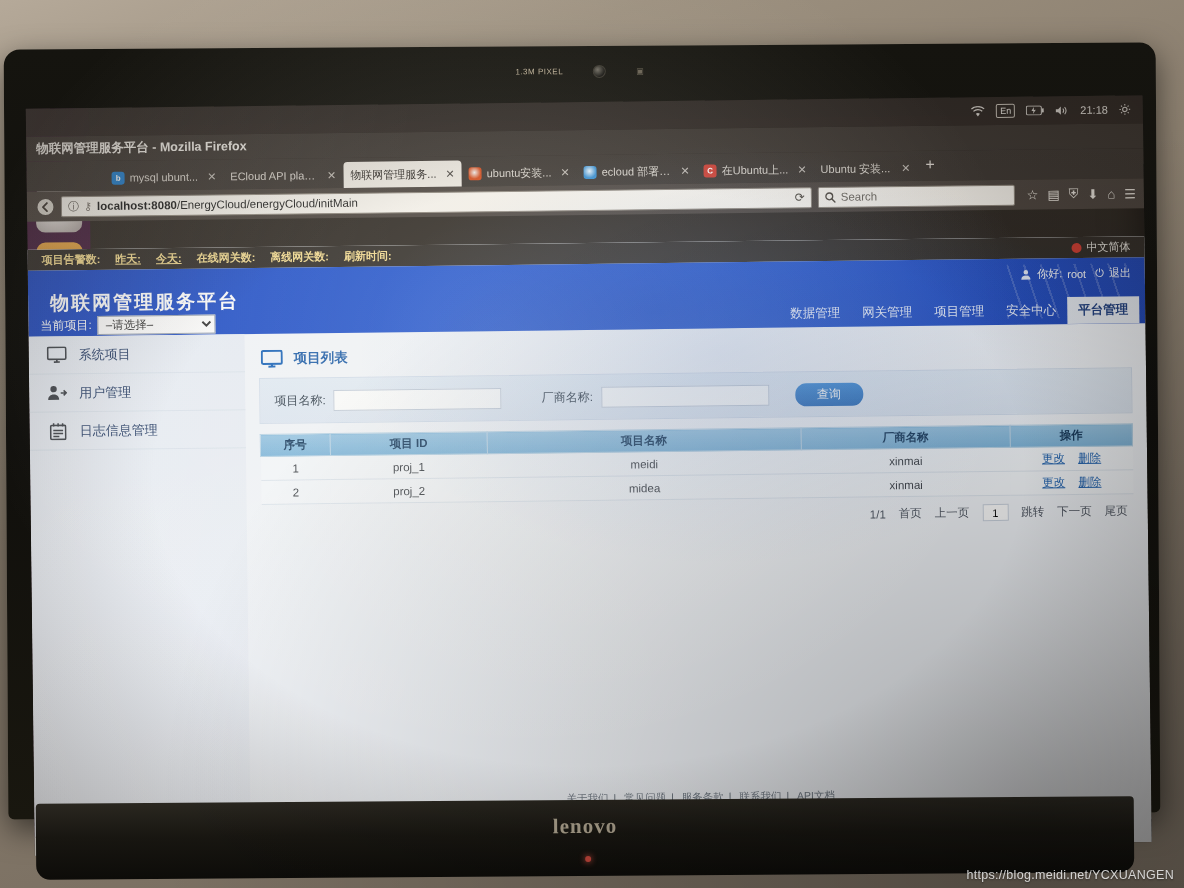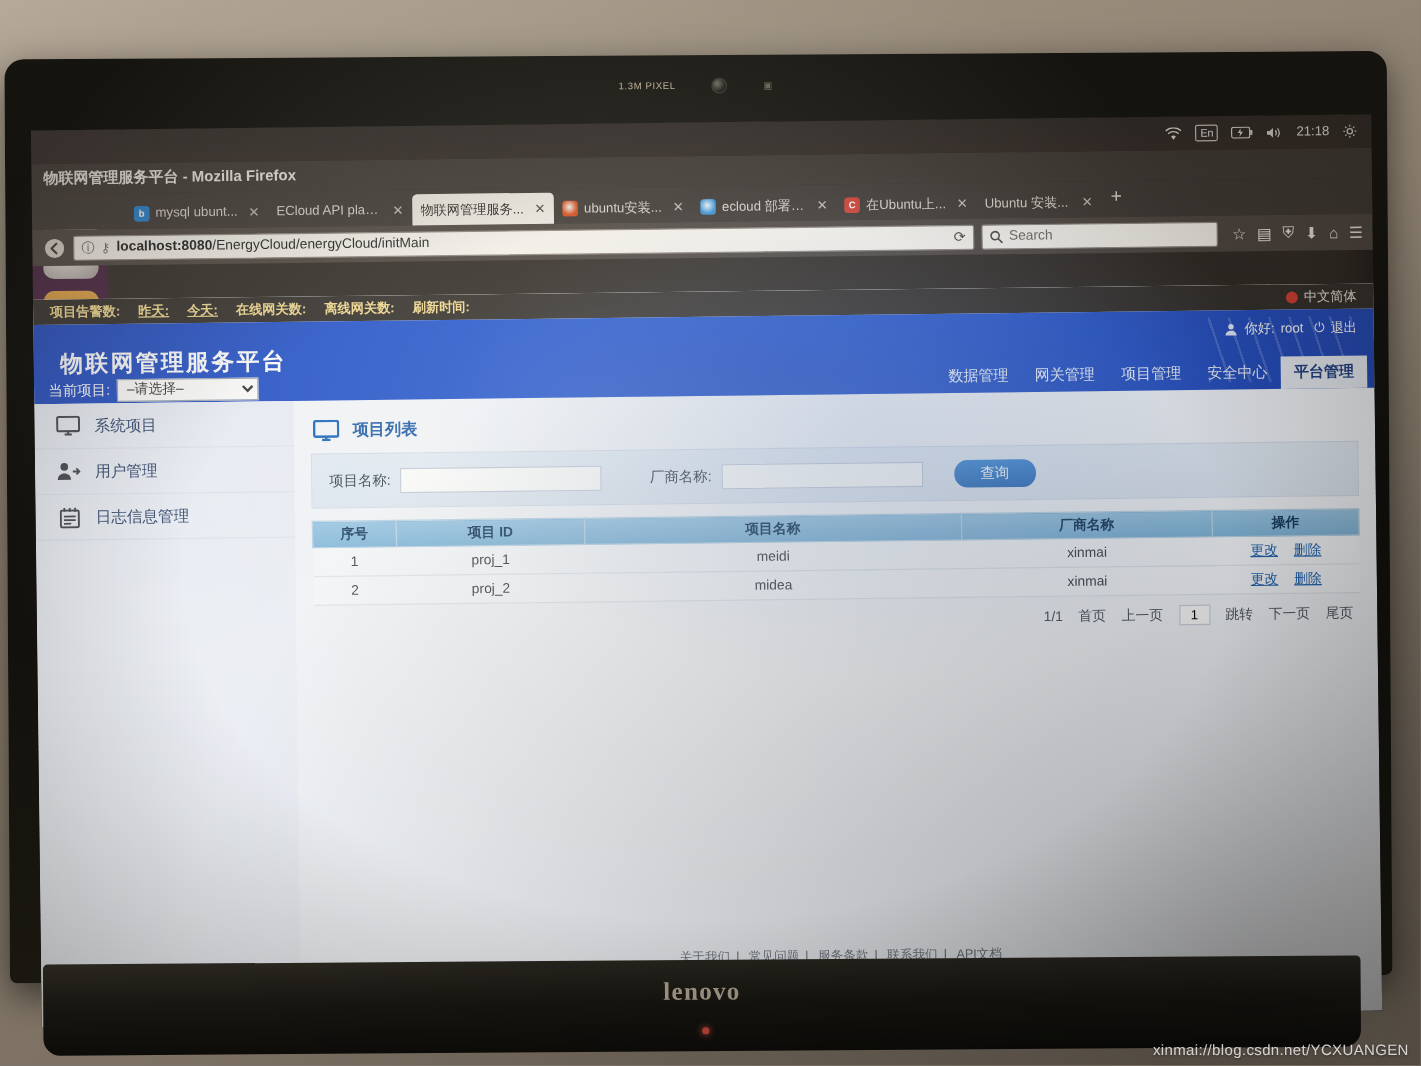--- a/index.html
+++ b/index.html
@@ -569,14 +569,14 @@
       <div class="glare"></div>
     </div>
 
   </div>
 
   <div class="laptop-base">
     <div class="brand">lenovo</div>
     <div class="base-led"></div>
   </div>
 
-  <div class="watermark">xinmai://blog.csdn.net/YCXUANGEN</div>
+  <div class="watermark">https://blog.meidi.net/YCXUANGEN</div>
 </div>
 
 </body></html>

